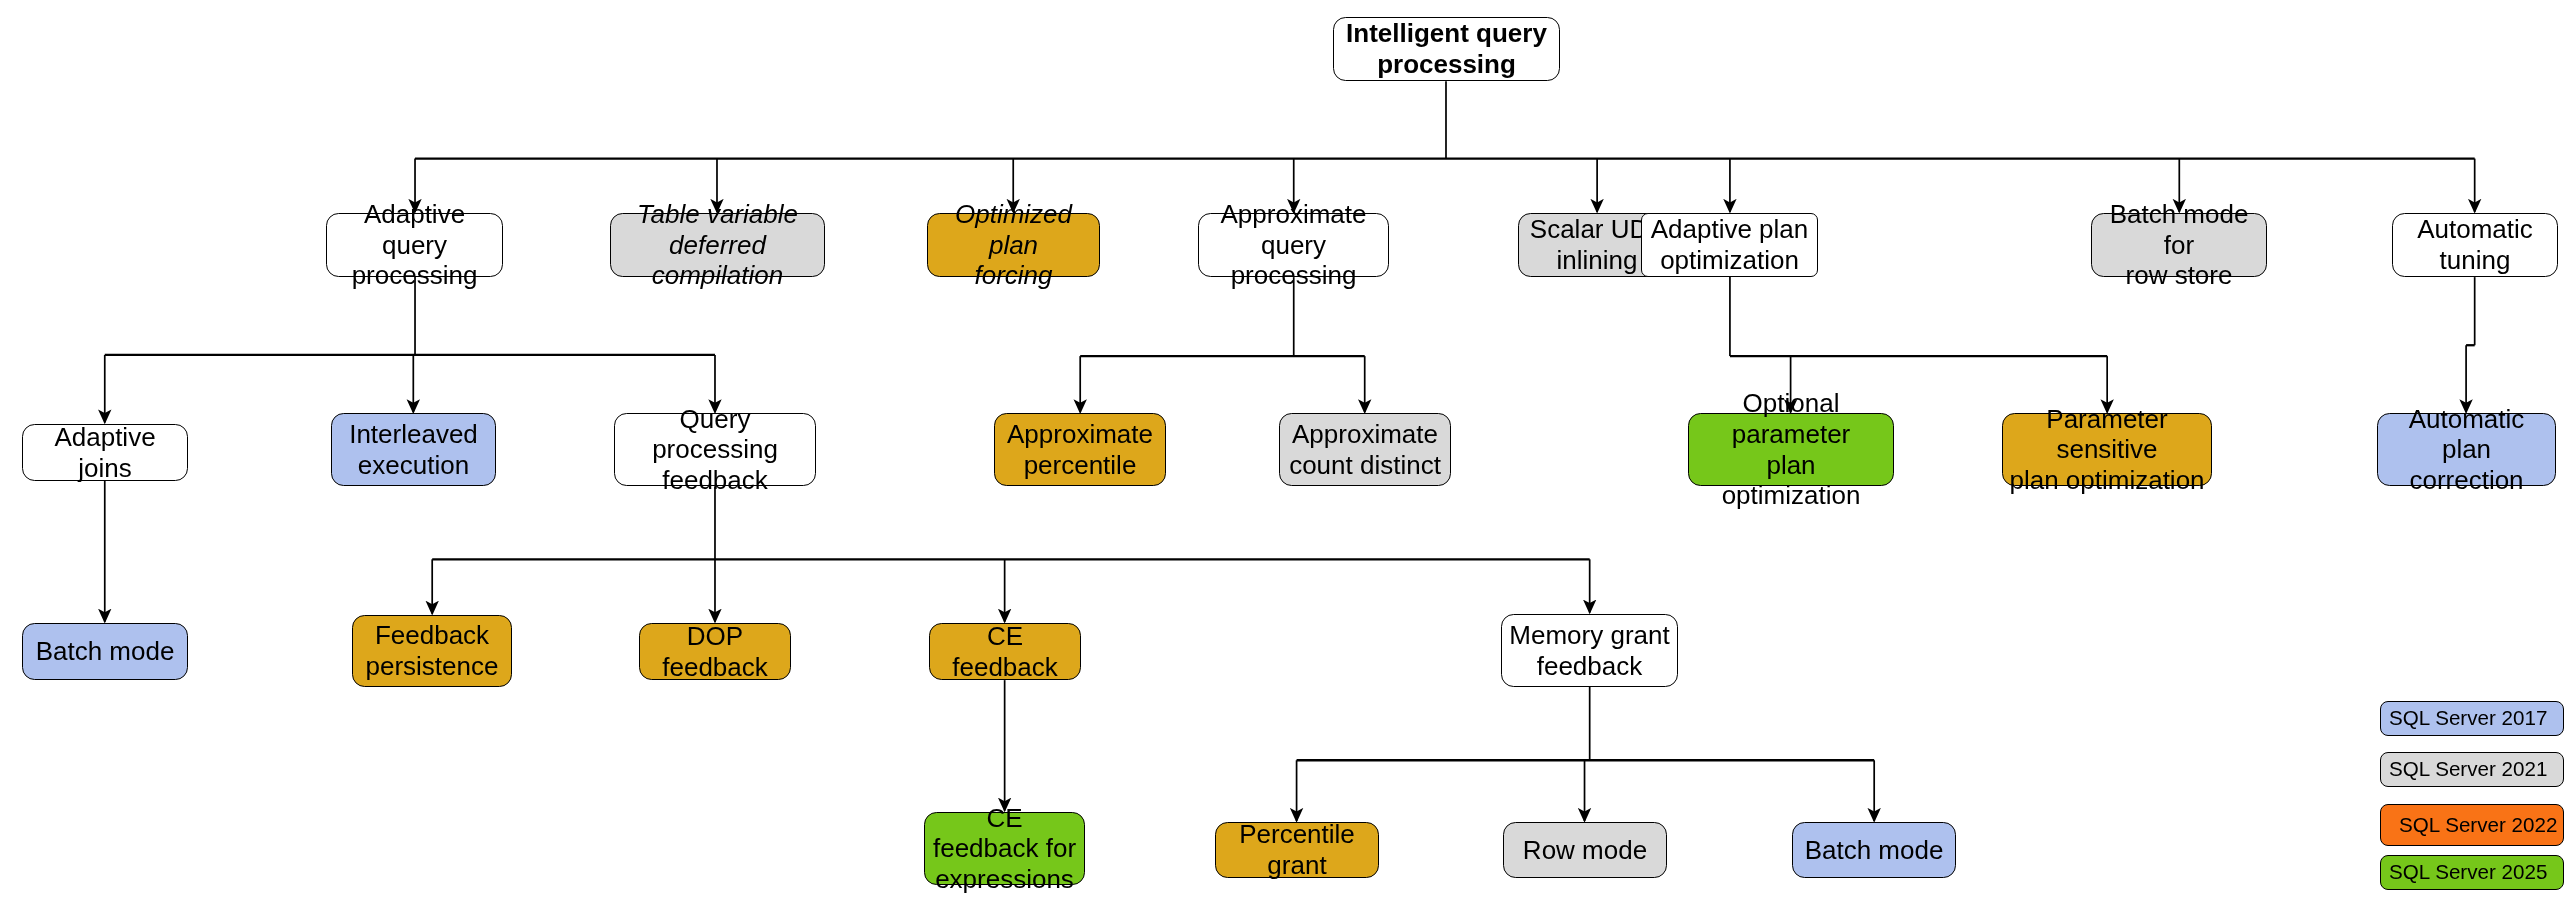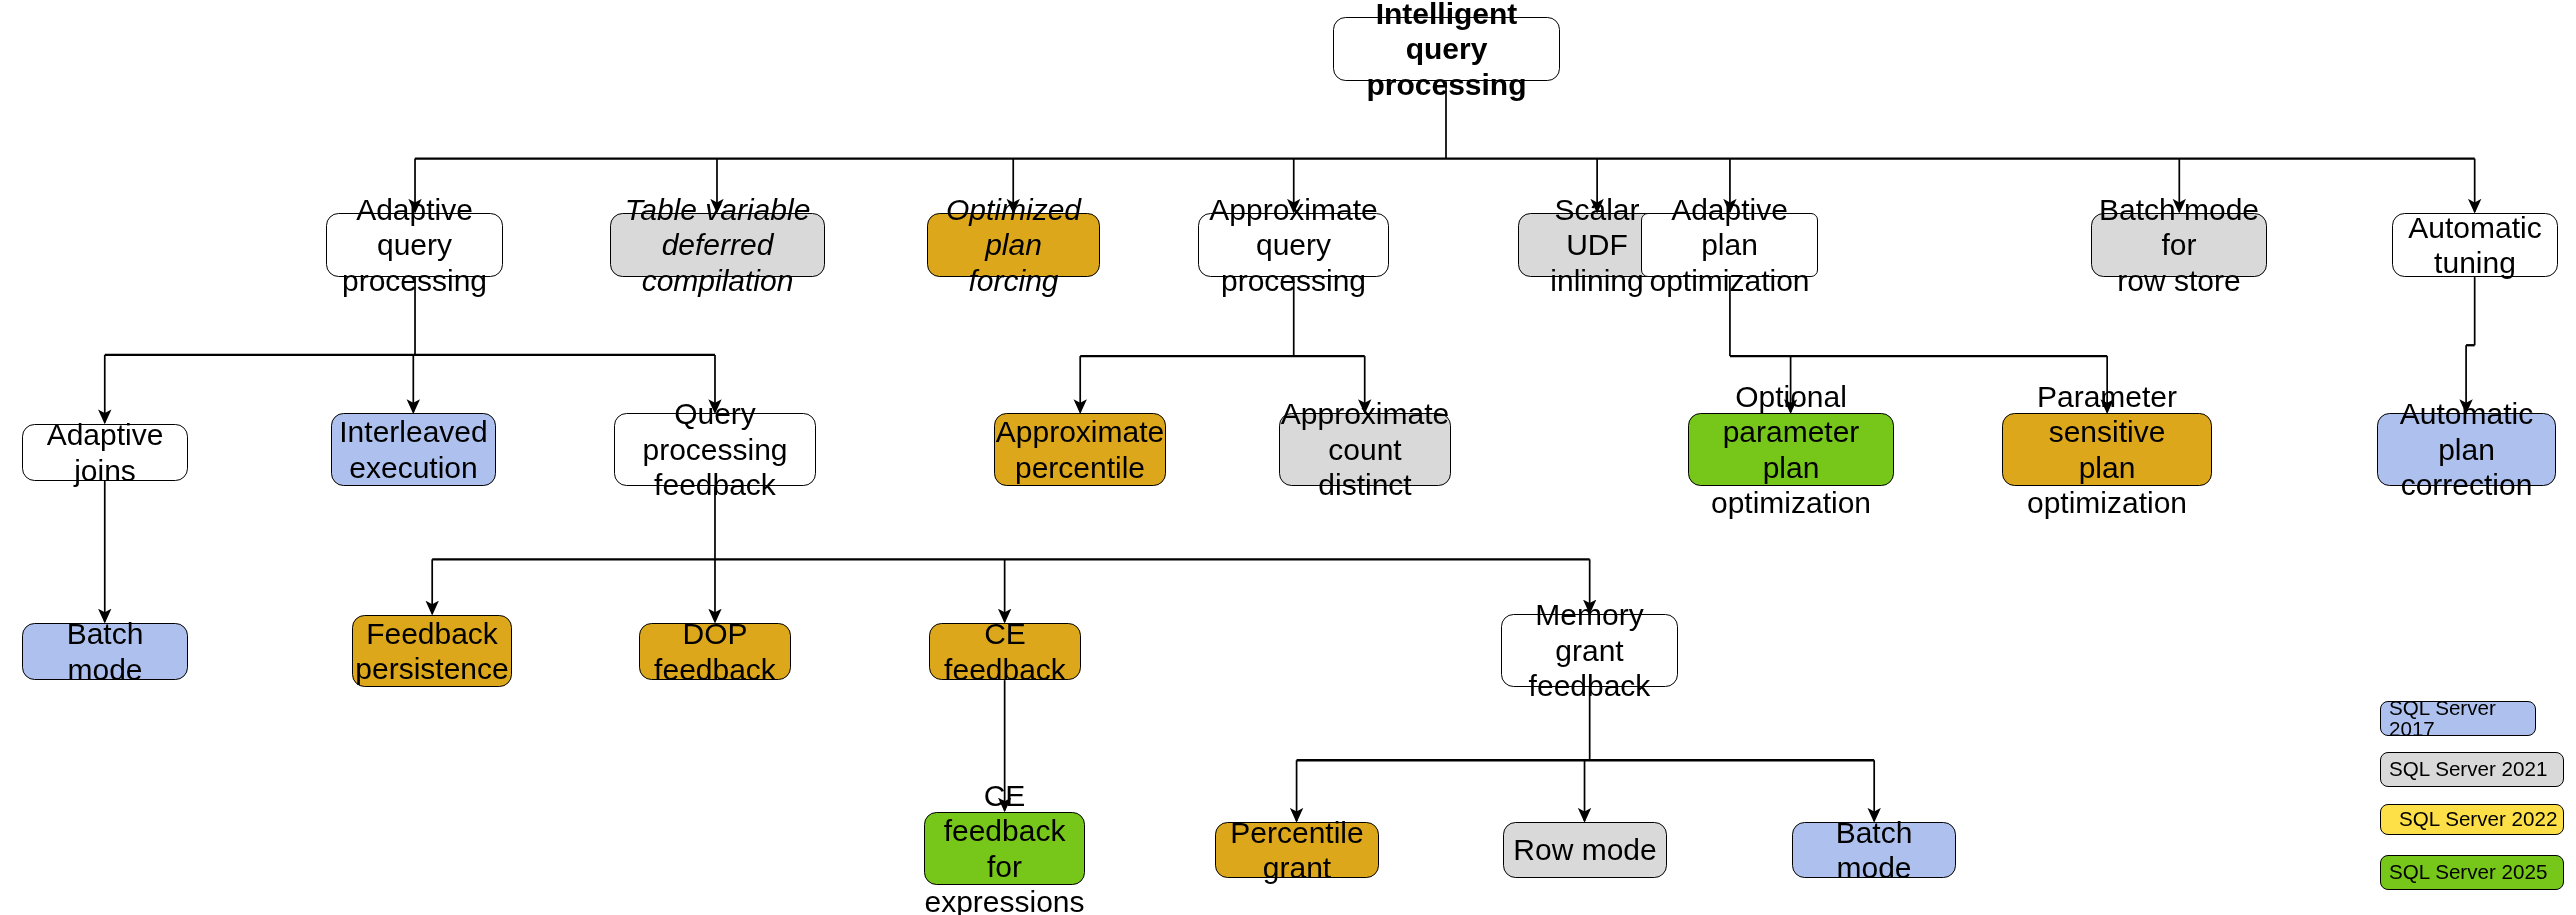--- a/index.html
+++ b/index.html
@@ -27,21 +27,21 @@
     position: absolute;
     box-sizing: border-box;
     border: 1.7px solid #000000;
     border-radius: 12.6px;
     display: flex;
     align-items: center;
     justify-content: center;
     text-align: center;
     color: #000000;
     font-family: "Liberation Sans", sans-serif;
-    font-size: 30px;
+    font-size: 26px;
     line-height: 1.18;
     padding: 2.3px 5.7px;
     white-space: pre-line;
     background: #ffffff;
   }
   .node.root {
     font-weight: bold;
     border-width: 1.7px;
   }
   .legend-item {
@@ -152,19 +152,19 @@
       <div class="node" style="left: 929px; top: 623px; width: 152px; height: 57px; background: rgb(221, 167, 27);">CE feedback</div>
       <div class="node" style="left: 1501px; top: 614px; width: 177px; height: 73px; background: rgb(255, 255, 255);">Memory grant
 feedback</div>
       <div class="node" style="left: 924px; top: 812px; width: 161px; height: 73px; background: rgb(118, 199, 26); text-align: center;">CE feedback for
 expressions</div>
       <div class="node" style="left: 1215px; top: 822px; width: 164px; height: 56px; background: rgb(221, 167, 27);">Percentile grant</div>
       <div class="node" style="left: 1503px; top: 822px; width: 164px; height: 56px; background: rgb(217, 217, 217);">Row mode</div>
       <div class="node" style="left: 1792px; top: 822px; width: 164px; height: 56px; background: rgb(174, 193, 238);">Batch mode</div>
     </div>
   <div id="legend">
-      <div class="legend-item" style="left: 2380px; top: 701px; width: 156px; height: 35px; background: rgb(174, 193, 238);">SQL Server 2017</div>
+      <div class="legend-item" style="left: 2380px; top: 701px; width: 184px; height: 35px; background: rgb(174, 193, 238);">SQL Server 2017</div>
       <div class="legend-item" style="left: 2380px; top: 752px; width: 184px; height: 35px; background: rgb(217, 217, 217);">SQL Server 2021</div>
-      <div class="legend-item" style="left: 2380px; top: 804px; width: 184px; height: 31px; background: #fde047; padding-left: 18px;">SQL Server 2022</div>
+      <div class="legend-item" style="left: 2380px; top: 804px; width: 184px; height: 42px; background: #f97316; padding-left: 18px;">SQL Server 2022</div>
       <div class="legend-item" style="left: 2380px; top: 855px; width: 184px; height: 35px; background: rgb(118, 199, 26);">SQL Server 2025</div>
     </div>
 </div>
 
 
 </body></html>

